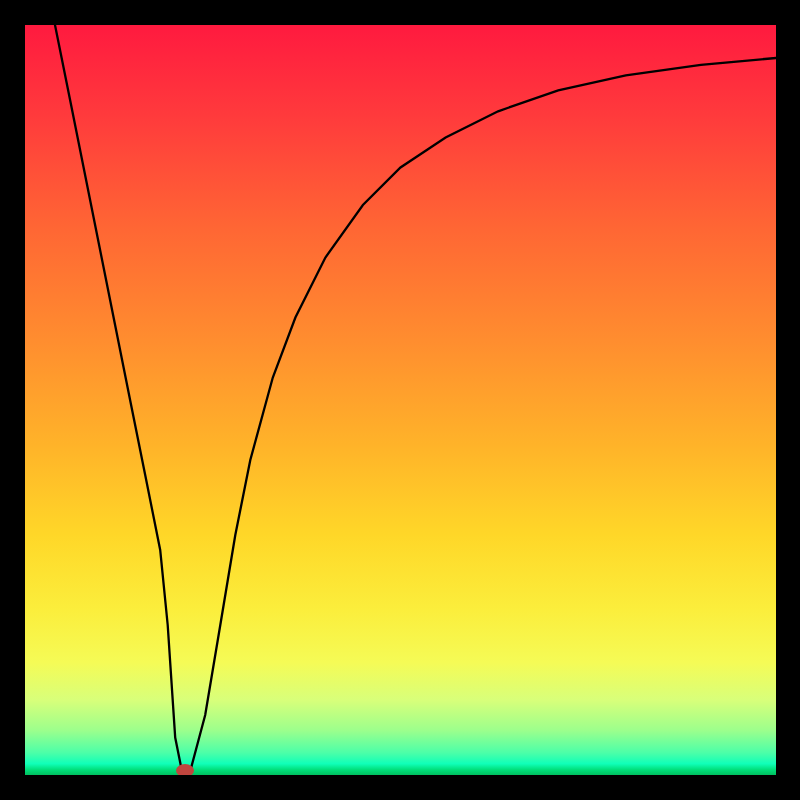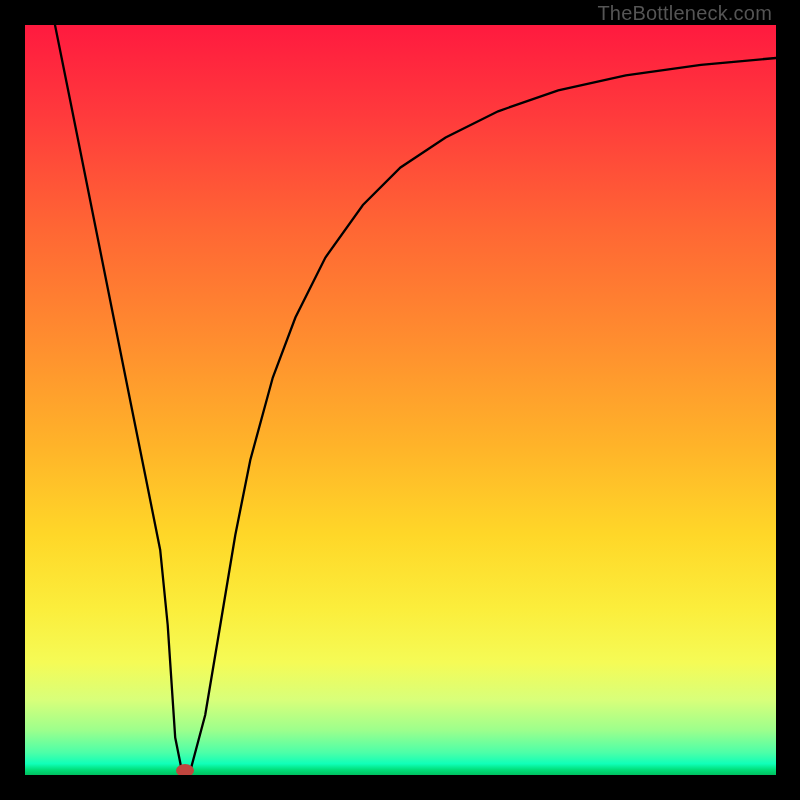--- a/index.html
+++ b/index.html
@@ -66,14 +66,13 @@
 <body>
 
 <div class="chart-frame">
   <div class="plot-area">
     <div class="gradient-bg"></div>
     <svg class="curve-svg" viewBox="0 0 751 750" preserveAspectRatio="none">
       <path fill="none" stroke="#000" stroke-width="2.3" stroke-linecap="round" d="M30.0 0.0 L45.1 75.0 L60.1 150.0 L75.1 225.0 L90.1 300.0 L105.1 375.0 L120.2 450.0 L135.2 525.0 L142.7 600.0 L150.2 712.5 L157.7 750.0 L165.2 746.3 L180.2 690.0 L195.3 600.0 L210.3 510.0 L225.3 435.0 L247.8 352.5 L270.4 292.5 L300.4 232.5 L337.9 180.0 L375.5 142.5 L420.6 112.5 L473.1 86.3 L533.2 65.3 L600.8 50.3 L675.9 39.8 L751.0 33.0" id="curve-path"></path>
       <ellipse fill="#c0453e" stroke="none" cx="160.0" cy="745.5" rx="9" ry="6.5" id="min-marker"></ellipse>
     </svg>
   </div>
-  <div class="watermark">TheBottleneck.com</div>
 </div>
 
 </body></html>

